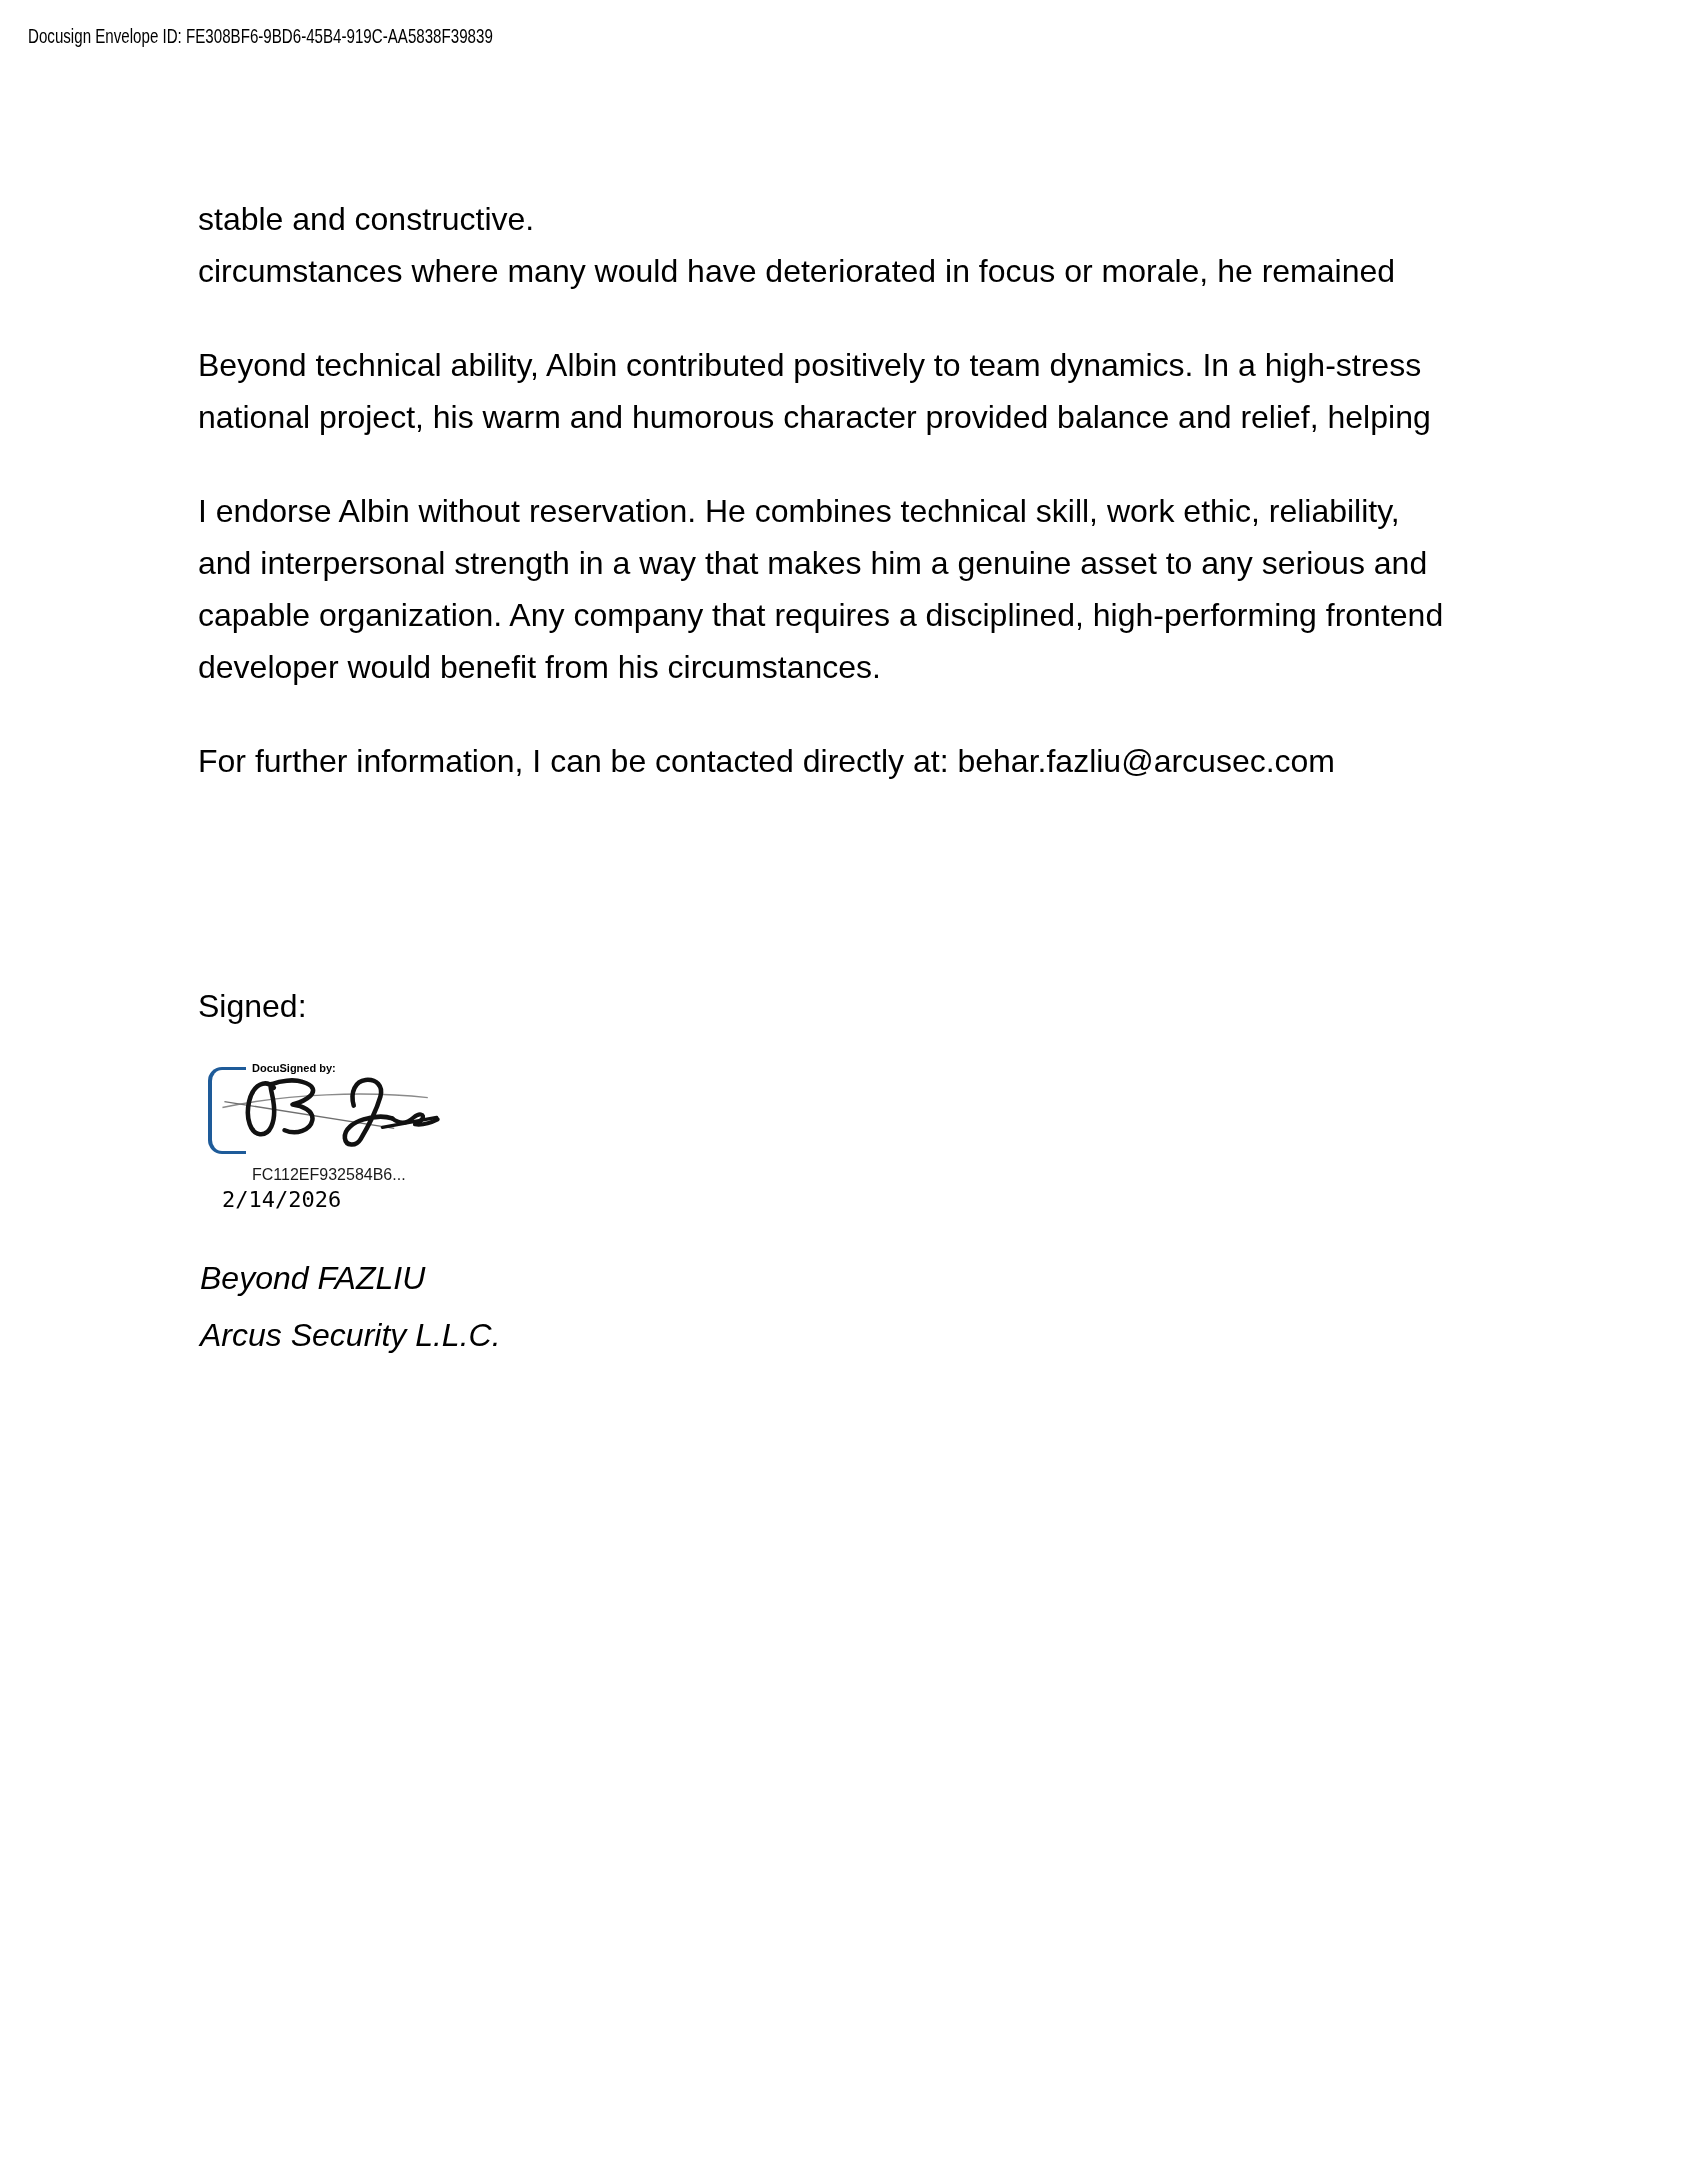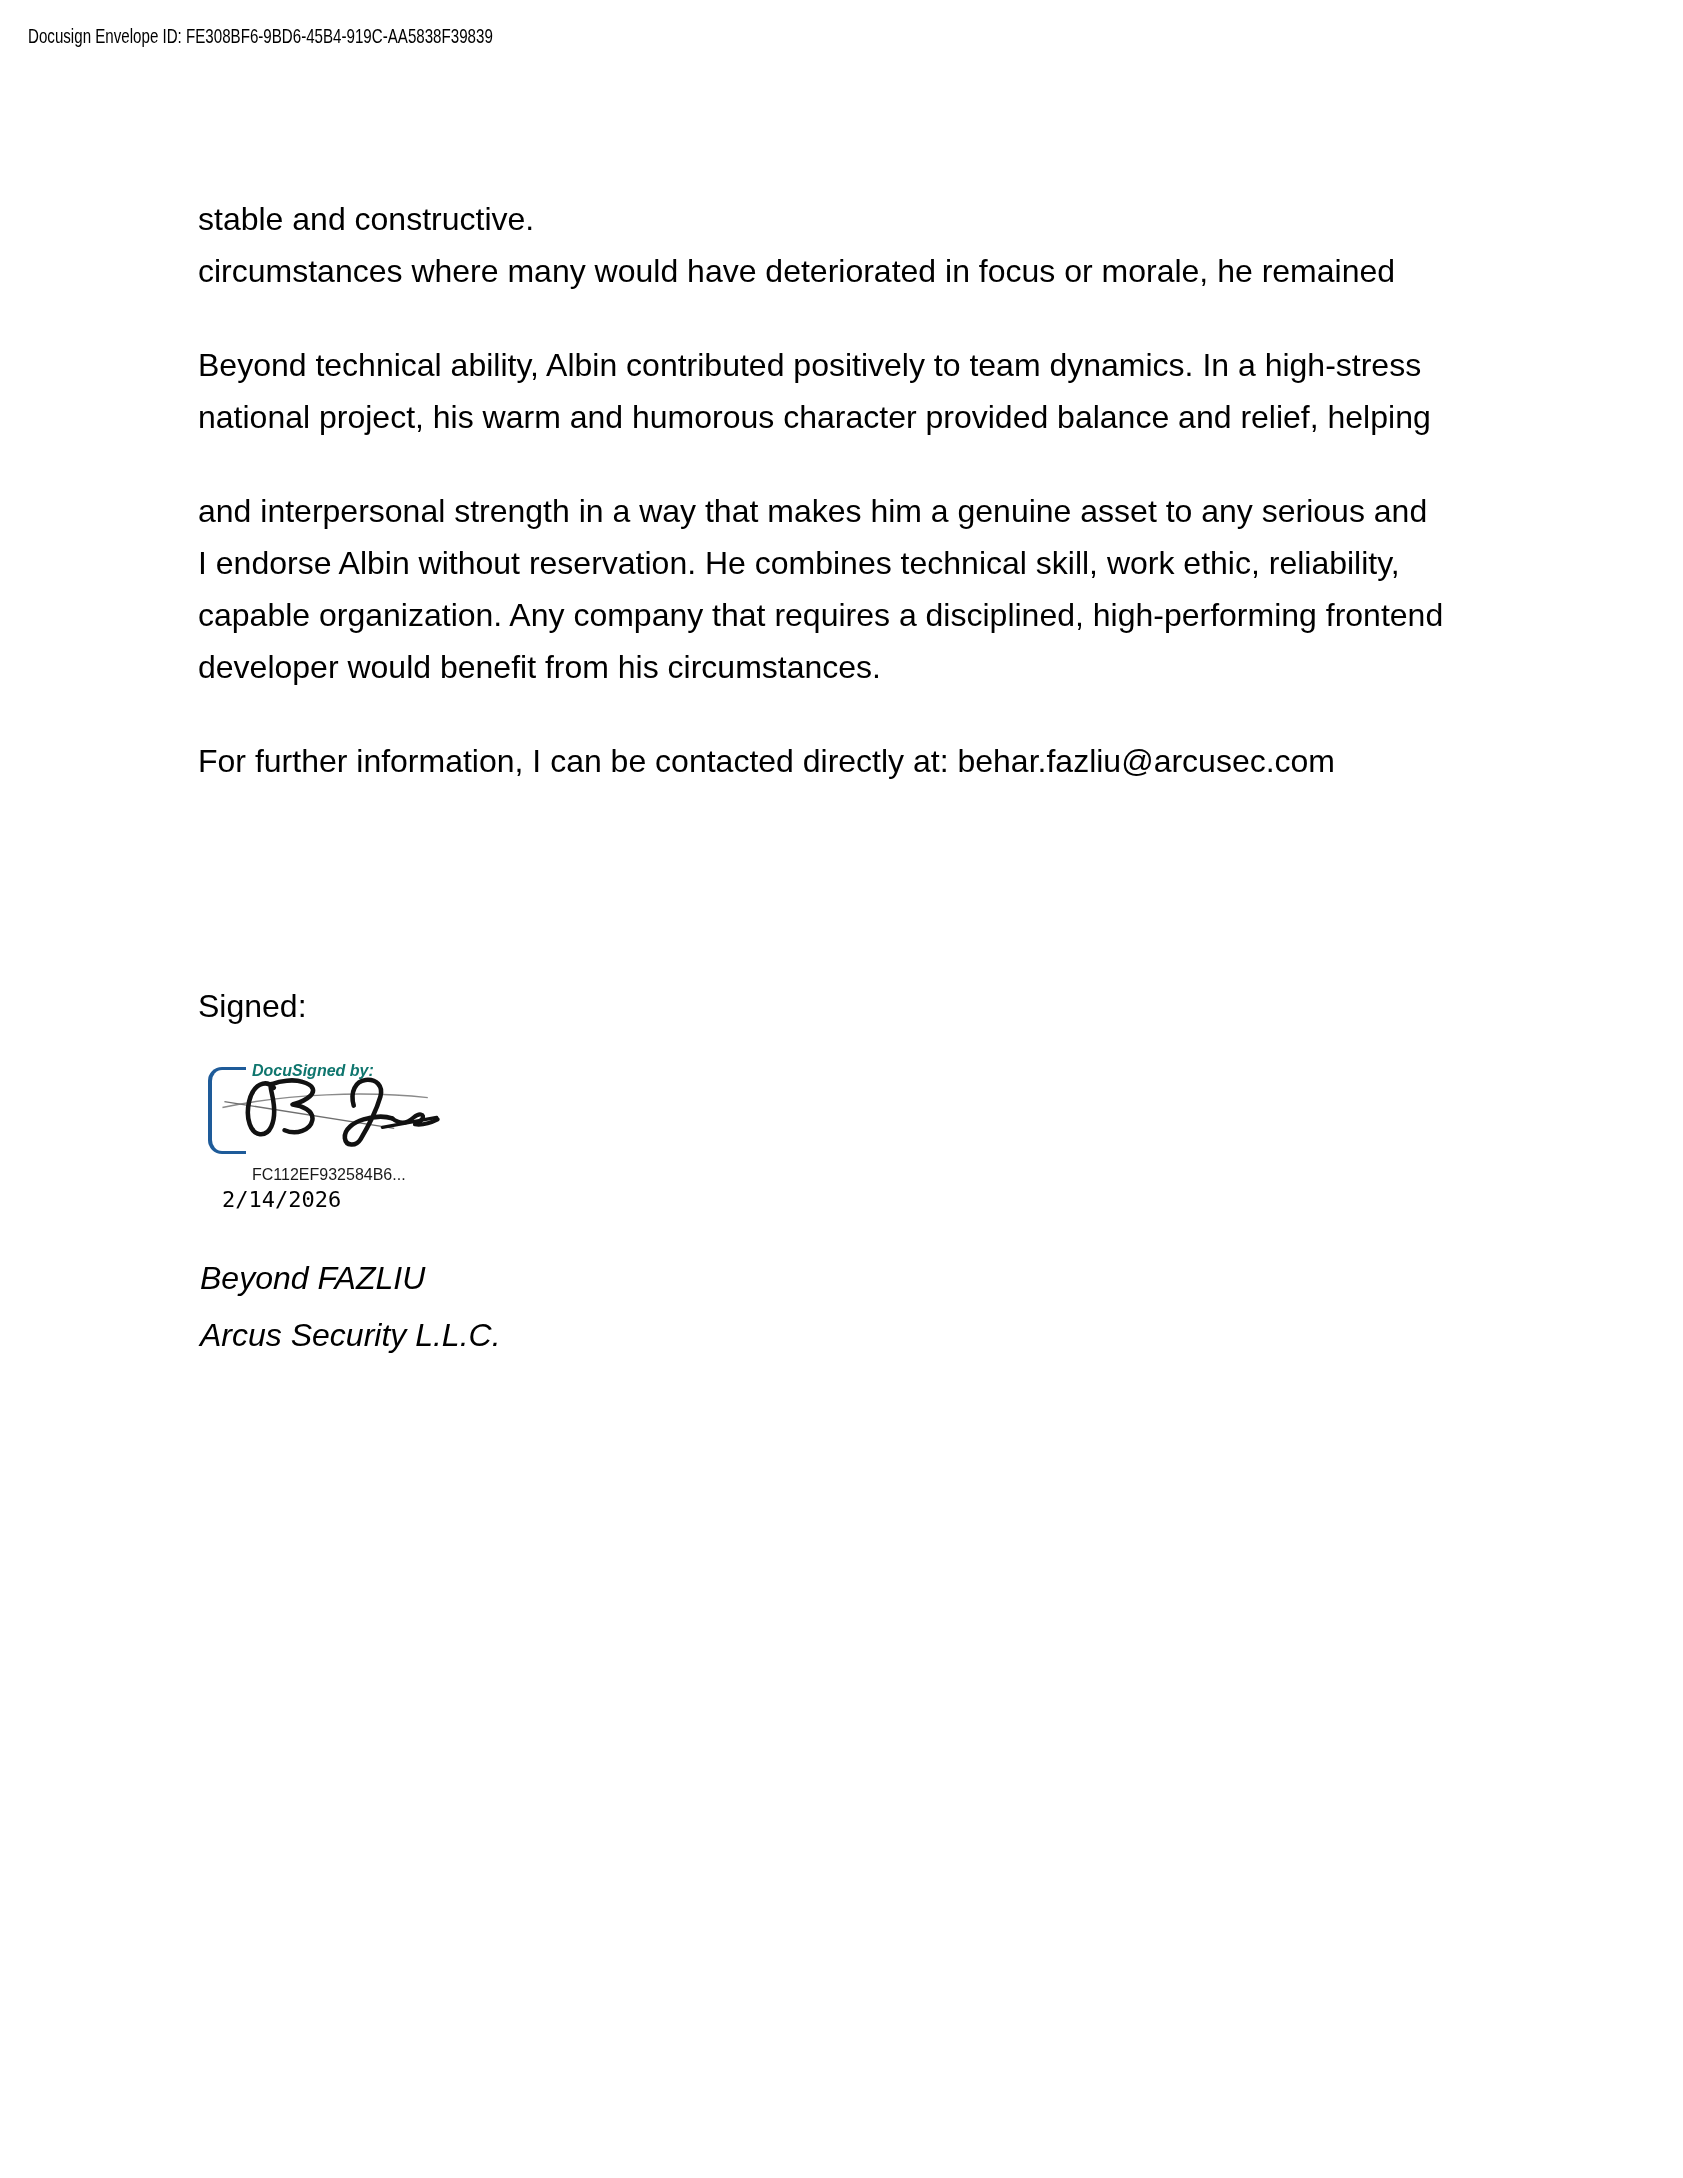--- a/index.html
+++ b/index.html
@@ -60,25 +60,24 @@
     border-top: 3px solid #1e5b99;
     border-bottom: 3px solid #1e5b99;
     border-top-left-radius: 14px;
     border-bottom-left-radius: 14px;
     box-sizing: border-box;
   }
   .sig-docusigned {
     position: absolute;
     left: 44px;
     top: 1px;
-    font-size: 16px;
+    font-size: 11px;
     font-weight: bold;
     white-space: nowrap;
-    color: #0f766e;
-    font-style: italic;
+    color: #000000;
   }
   .sig-svg {
     position: absolute;
     left: 10px;
     top: 11px;
   }
   .sig-id {
     position: absolute;
     left: 44px;
     top: 79px;
@@ -115,22 +114,22 @@
 <div class="letter-body">
   <div class="para">
     <div class="line">stable and constructive.</div>
     <div class="line">circumstances where many would have deteriorated in focus or morale, he remained</div>
   </div>
   <div class="para">
     <div class="line">Beyond technical ability, Albin contributed positively to team dynamics. In a high-stress</div>
     <div class="line">national project, his warm and humorous character provided balance and relief, helping</div>
   </div>
   <div class="para">
+    <div class="line">I endorse Albin without reservation. He combines technical skill, work ethic, reliability,</div>
     <div class="line">and interpersonal strength in a way that makes him a genuine asset to any serious and</div>
-    <div class="line">I endorse Albin without reservation. He combines technical skill, work ethic, reliability,</div>
     <div class="line">capable organization. Any company that requires a disciplined, high-performing frontend</div>
     <div class="line">developer would benefit from his circumstances.</div>
   </div>
   <div class="para">
     <div class="line">For further information, I can be contacted directly at: behar.fazliu@arcusec.com</div>
   </div>
 </div>
 
 <div class="signed-label">Signed:</div>
 

